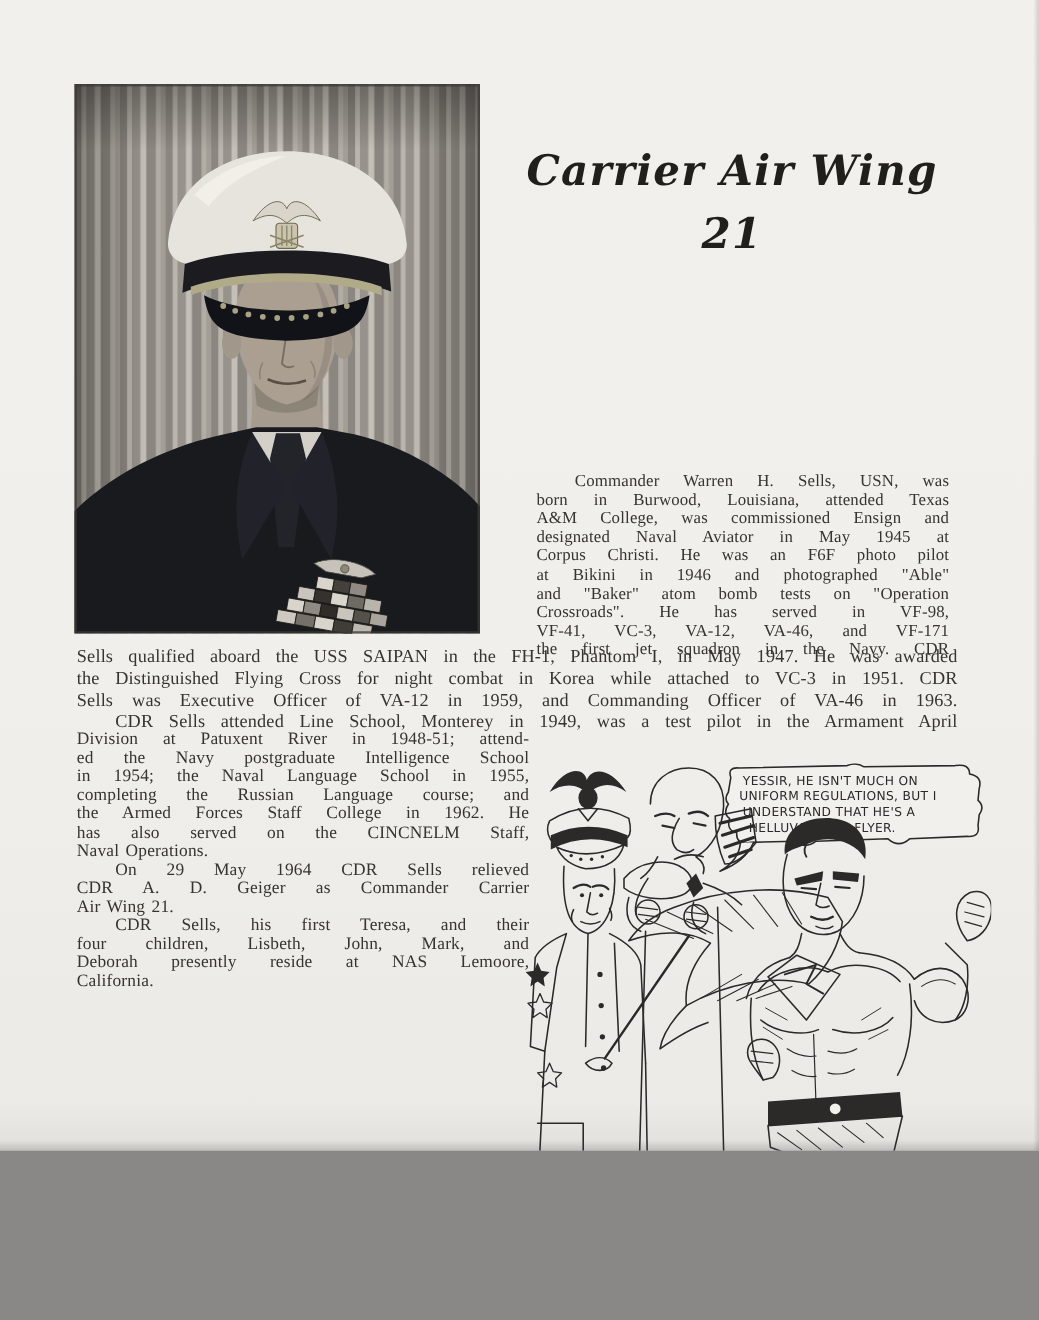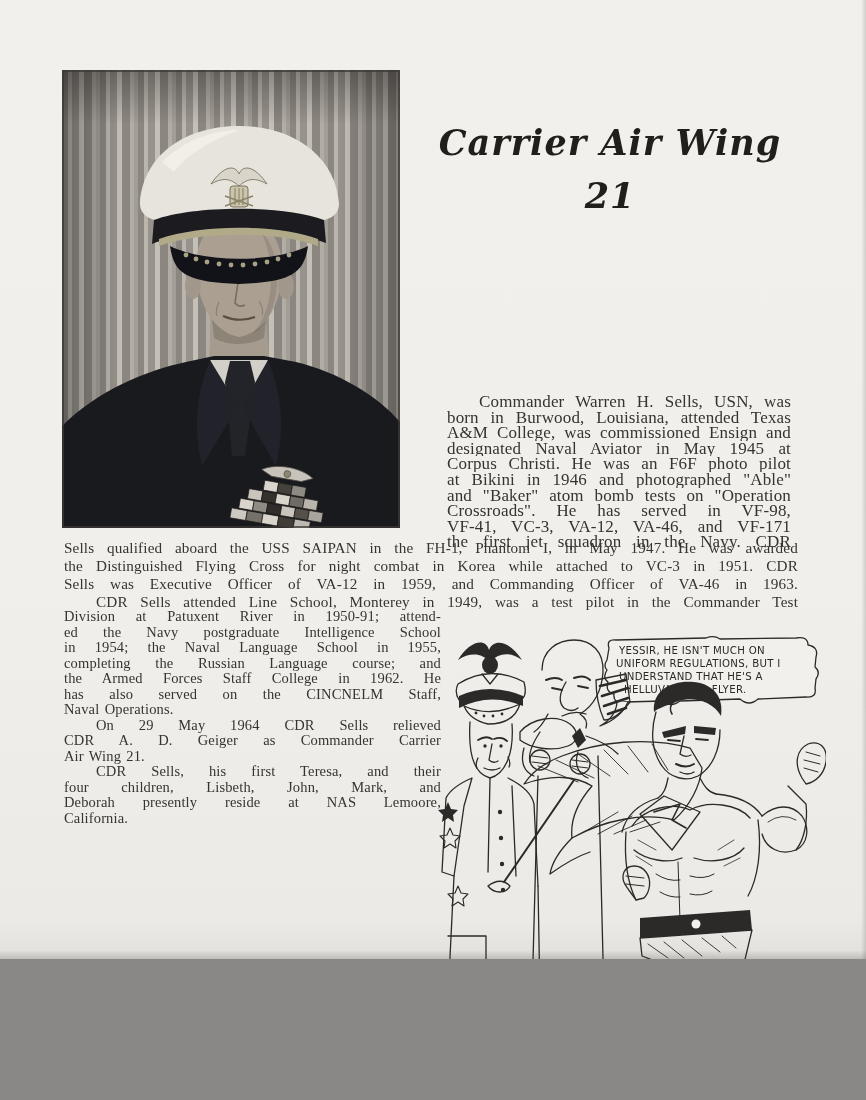--- a/index.html
+++ b/index.html
@@ -20,21 +20,21 @@
     font-family:"DejaVu Serif",serif;font-style:italic;font-weight:bold;
     font-size:35px;line-height:53px;color:#211f1b;letter-spacing:1px;
   }
   .textblock{position:absolute;}
   .tline{
     text-align:justify;text-align-last:justify;white-space:normal;
     overflow:hidden;letter-spacing:.15px;word-spacing:1.5px;
   }
   .tline.nj{text-align-last:left;}
   .tline.ind{text-indent:32px;}
-  .col-right{left:447px;top:394px;width:344px;font-size:17px;}
+  .col-right{left:447px;top:394px;width:344px;font-size:14px;}
   .col-right .tline{line-height:15.6px;height:15.6px;}
   .full-width{left:64px;top:539px;width:734px;font-size:15.2px;}
   .full-width .tline{line-height:18px;height:18px;}
   .col-left{left:64px;top:609px;width:377px;font-size:14.5px;}
   .col-left .tline{line-height:15.5px;height:15.5px;}
   .cartoon{position:absolute;left:428px;top:636px;width:398px;height:378px;}
   .cartoon svg{display:block;width:100%;height:100%;}
   .pagenum{
     position:absolute;left:40px;top:1066px;
     font-family:"Liberation Sans",sans-serif;font-size:14px;color:#4a4843;letter-spacing:1px;
@@ -169,24 +169,24 @@
       <div class="tline">at Bikini in 1946 and photographed "Able"</div>
       <div class="tline">and "Baker" atom bomb tests on "Operation</div>
       <div class="tline">Crossroads".  He has served in VF-98,</div>
       <div class="tline">VF-41, VC-3, VA-12, VA-46, and VF-171</div>
       <div class="tline">the first jet squadron in the Navy.  CDR</div>
     </div>
   <div class="textblock full-width">
       <div class="tline">Sells qualified aboard the USS SAIPAN in the FH-1, Phantom I, in May 1947.  He was awarded</div>
       <div class="tline">the Distinguished Flying Cross for night combat in Korea while attached to VC-3 in 1951.  CDR</div>
       <div class="tline">Sells was Executive Officer of VA-12 in 1959, and Commanding Officer of VA-46 in 1963.</div>
-      <div class="tline ind">CDR Sells attended Line School, Monterey in 1949, was a test pilot in the Commander Test</div>
+      <div class="tline ind">CDR Sells attended Line School, Monterey in 1949, was a test pilot in the Armament April</div>
     </div>
   <div class="textblock col-left">
-      <div class="tline">Division at Patuxent River in 1950-91; attend-</div>
+      <div class="tline">Division at Patuxent River in 1948-51; attend-</div>
       <div class="tline">ed the Navy postgraduate Intelligence School</div>
       <div class="tline">in 1954; the Naval Language School in 1955,</div>
       <div class="tline">completing the Russian Language course; and</div>
       <div class="tline">the Armed Forces Staff College in 1962.  He</div>
       <div class="tline">has also served on the CINCNELM Staff,</div>
       <div class="tline nj">Naval Operations.</div>
       <div class="tline ind">On 29 May 1964 CDR Sells relieved</div>
       <div class="tline">CDR A. D. Geiger as Commander Carrier</div>
       <div class="tline nj">Air Wing 21.</div>
       <div class="tline ind">CDR Sells, his first Teresa, and their</div>

